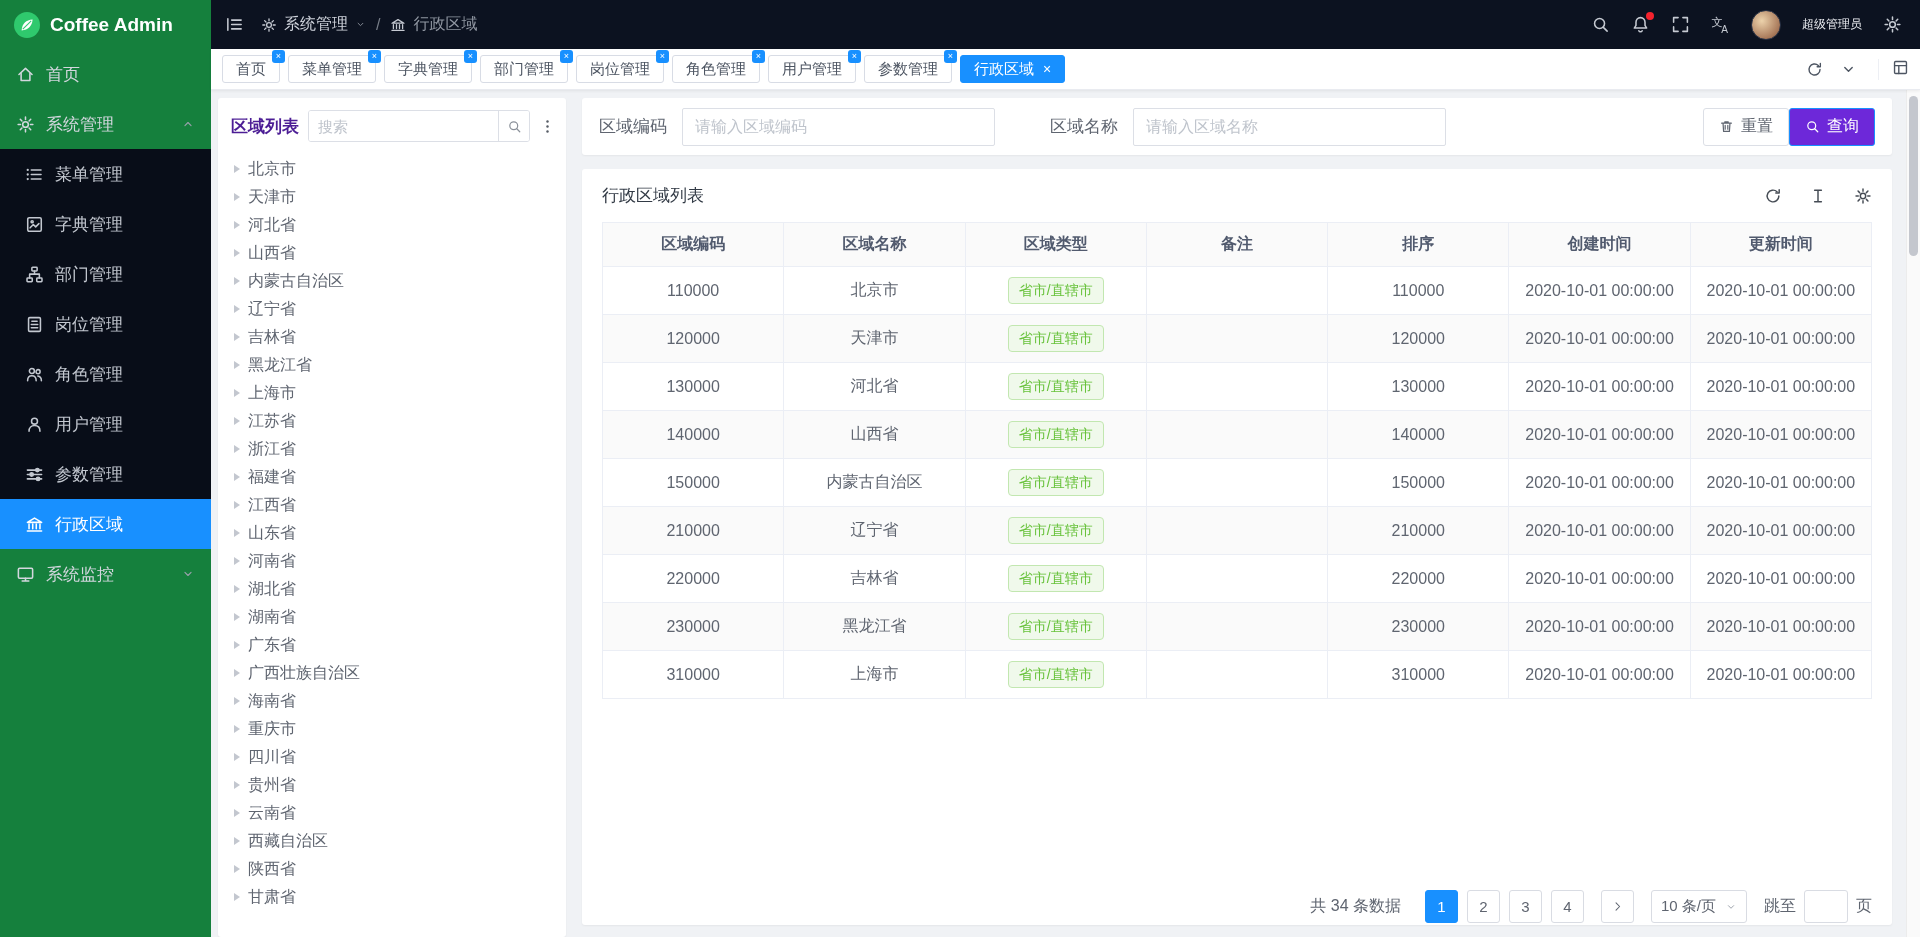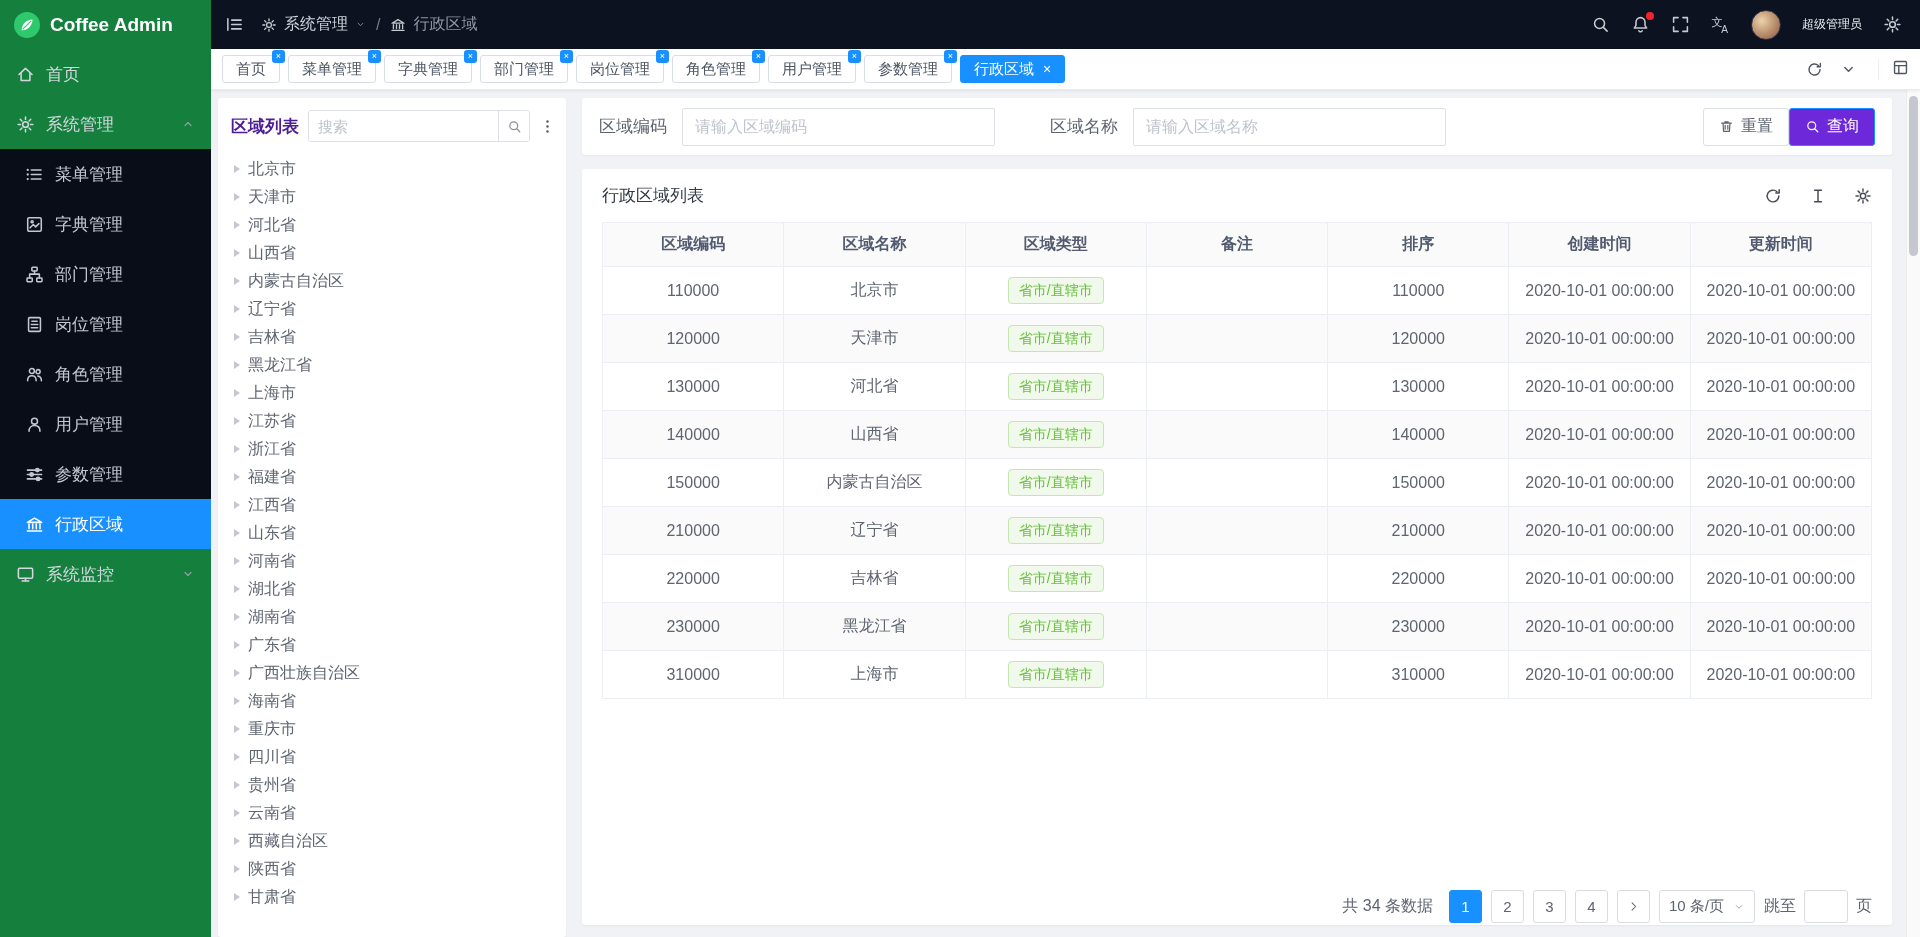--- a/index.html
+++ b/index.html
@@ -85,21 +85,21 @@
   .tc-head{flex:none;display:flex;align-items:center;margin-bottom:15px}
   .tc-title{font-size:17px;color:#323a45}
   .tc-icons{margin-left:auto;display:flex;gap:27px;color:#454b54}
   .tc-icons .ic{width:18px;height:18px;cursor:pointer}
   table{width:100%;border-collapse:collapse;table-layout:fixed}
   th{height:44px;background:#fafafa;border:1px solid #ebeef5;font-size:16px;color:#515a6e;font-weight:bold;text-align:center}
   td{height:48px;border:1px solid #ebeef5;font-size:16px;color:#5f6570;text-align:center}
   tr.stripe td{background:#fafafa}
   .badge{display:inline-block;padding:3px 10px;font-size:14px;line-height:1.3;color:#67c23a;background:#f0f9eb;border:1px solid #c2e7b0;border-radius:4px;white-space:nowrap}
 
-  .pagination{margin-top:auto;flex:none;display:flex;align-items:center;justify-content:flex-end;gap:9px;padding-top:14px;font-size:16px;color:#5f6570}
+  .pagination{margin-top:auto;flex:none;display:flex;align-items:center;justify-content:flex-end;gap:17px;padding-top:14px;font-size:16px;color:#5f6570}
   .pg-total{margin-right:7px;white-space:nowrap}
   .pg-btn{min-width:33px;height:33px;display:inline-flex;align-items:center;justify-content:center;border:1px solid #d9dce3;border-radius:3px;background:#fff;color:#5f6570;font-size:15px;cursor:pointer;padding:0 5px}
   .pg-btn.active{background:#1890ff;border-color:#1890ff;color:#fff}
   .pg-btn .ic{width:13px;height:13px}
   .pg-select{height:33px;display:inline-flex;align-items:center;gap:9px;border:1px solid #d9dce3;border-radius:3px;padding:0 9px;font-size:15px;color:#5f6570;cursor:pointer;white-space:nowrap}
   .pg-select .ic{width:12px;height:12px;color:#9aa0aa}
   .pg-jump{display:inline-flex;align-items:center;gap:8px;white-space:nowrap}
   .pg-jump input{width:44px;height:33px;border:1px solid #d9dce3;border-radius:3px;outline:none;text-align:center;font-size:15px;color:#5f6570}
 
   .scrollbar{position:fixed;top:90px;right:0;width:14px;bottom:0;background:#fafafa;border-left:1px solid #ececec}

